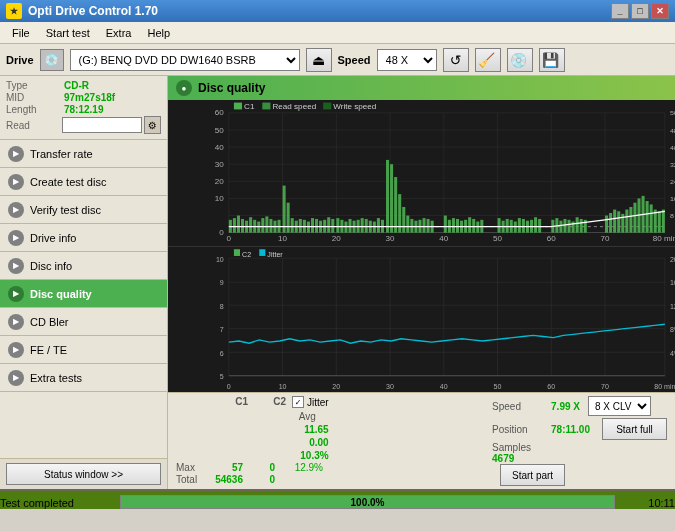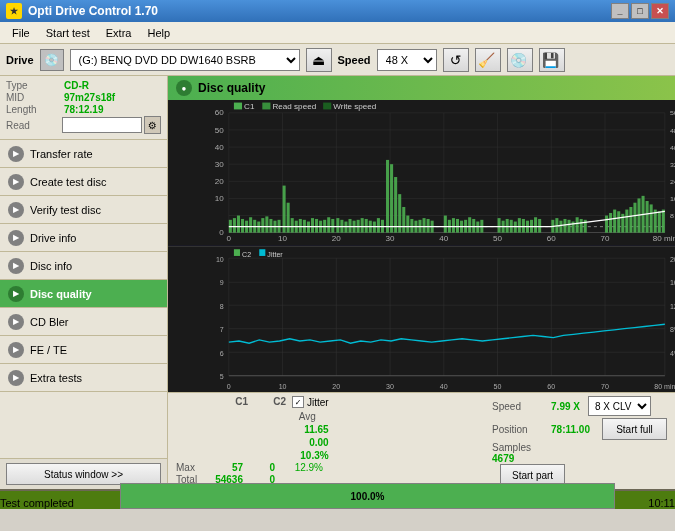--- a/index.html
+++ b/index.html
@@ -69,21 +69,21 @@
     .stat-val { font-size: 10px; color: #00aa00; font-weight: bold; min-width: 35px; text-align: right; }
     .stat-val-c2 { font-size: 10px; color: #00aa00; font-weight: bold; min-width: 30px; text-align: right; }
     .jitter-check { display: flex; align-items: center; gap: 3px; font-size: 10px; }
     .checkbox { width: 12px; height: 12px; border: 1px solid #808080; background: white; display: flex; align-items: center; justify-content: center; font-size: 8px; }
     .speed-dropdown { height: 20px; background: white; border: 1px solid #808080; font-size: 10px; padding: 0 2px; }
     .stat-btn { height: 22px; padding: 0 10px; background: linear-gradient(to bottom, #f5f5f5, #ddd); border: 1px solid #808080; font-size: 10px; cursor: pointer; }
     
     
     .status-bar { height: 20px; background: #4d7c0f; border-top: 2px inset #c0b898; display: flex; align-items: flex-end; padding: 0 0; gap: 4px; }
     .status-text { font-size: 11px; color: #000; width: 100px; }
-    .progress-container { flex: 1; height: 26px; background: #a0a0a0; border: 1px solid #808080; position: relative; margin: 0 16px; }
+    .progress-container { flex: 1; height: 14px; background: #a0a0a0; border: 1px solid #808080; position: relative; margin: 0 16px; }
     .progress-bar { height: 100%; background: #4caf50; }
     .progress-label { position: absolute; top: 50%; left: 50%; transform: translate(-50%, -50%); font-size: 10px; color: #000; font-weight: bold; white-space: nowrap; }
     .status-time { font-size: 11px; color: #000; width: 40px; text-align: right; }
   </style>
 </head>
 <body>
 
 <div class="title-bar">
   <div class="title-bar-left">
     <div class="title-bar-icon">★</div>

